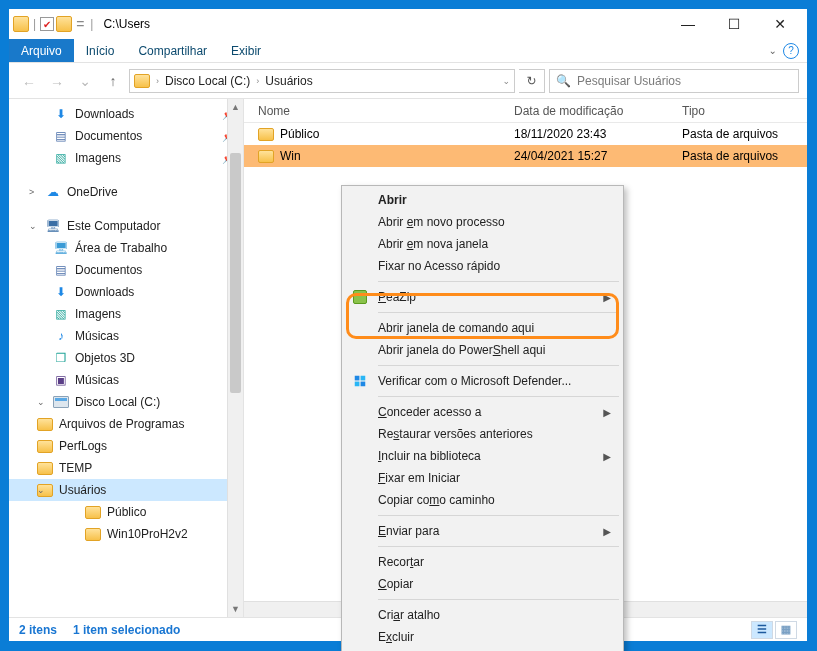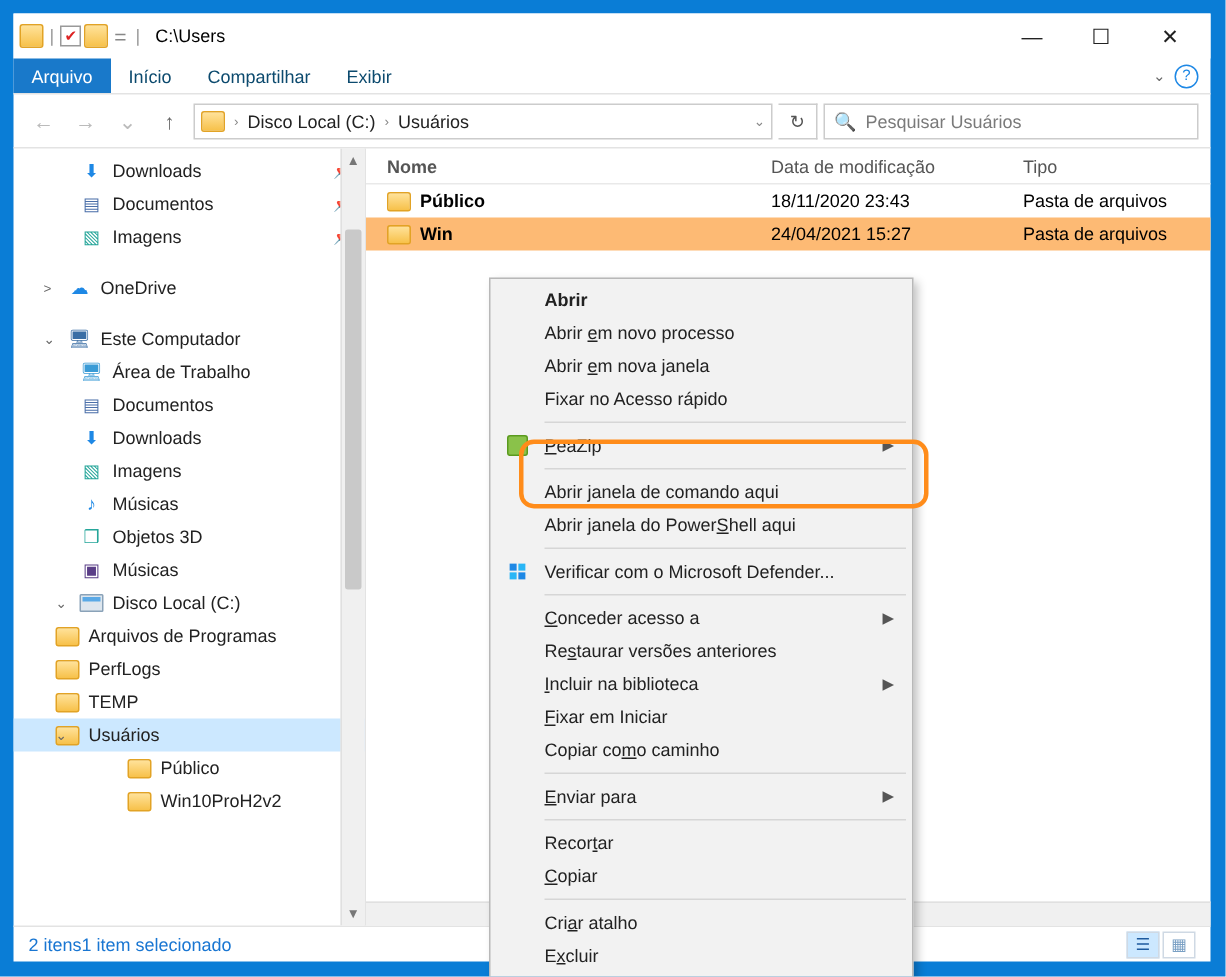--- a/index.html
+++ b/index.html
@@ -40,36 +40,36 @@
   .side-item.lvl3 { padding-left:76px;}
   .side-item.sel { background:#cce8ff; }
   .side-item .pin { margin-left:auto; color:#888; font-size:10px;}
   .ic { width:16px; height:16px; display:inline-flex; align-items:center; justify-content:center; font-size:12px;}
   .ic-folder { background:linear-gradient(#ffe29a,#f7c14a); border:1px solid #e2a325; border-radius:2px; width:16px; height:13px;}
   .ic-disk { width:16px; height:12px; background:#dde6ee; border:1px solid #8aa2b8; border-radius:1px; position:relative;}
   .ic-disk::after{content:"";position:absolute;left:1px;right:1px;top:1px;height:3px;background:#5aa9e6;}
   .content { flex:1; display:flex; flex-direction:column; position:relative; }
   .colhead { display:flex; height:24px; border-bottom:1px solid #e9e9e9; align-items:center; color:#555; font-size:12px; padding-left:8px;}
   .colhead .col { padding:0 6px; }
-  .col-name{width:256px;font-weight:bold;} .col-date{width:168px;} .col-type{flex:1;}
+  .col-name{width:256px;} .col-date{width:168px;} .col-type{flex:1;}
   .row { display:flex; align-items:center; height:22px; padding-left:8px;}
   .row.sel{ background:#fdba74;}
   .row .cell{ padding:0 6px; display:flex; align-items:center; gap:6px;}
-  .statusbar { height:24px; border-top:1px solid #e3e3e3; display:flex; align-items:center; padding:0 10px; color:#1976d2;}
+  .statusbar { height:24px; border-top:1px solid #e3e3e3; display:flex; align-items:center; padding:0 10px; gap:16px; color:#1976d2;font-weight:bold;}
   .statusbar .viewbtns{ margin-left:auto; display:flex; gap:2px;}
   .vbtn{ width:22px;height:18px;border:1px solid #cfd9e4; display:flex;align-items:center;justify-content:center;color:#7aa0c4;font-size:11px;}
   .vbtn.active{ background:#cce8ff; color:#1e5a9e; }
   .scrollbar-v{ position:absolute; right:0; top:0; bottom:0; width:16px; background:#f0f0f0; border-left:1px solid #e0e0e0;}
   .scrollbar-v .thumb{ position:absolute; left:2px; right:2px; top:54px; height:240px; background:#c9c9c9; border-radius:2px;}
   .scrollbar-v .arr{ position:absolute; left:0;right:0; height:16px; display:flex;align-items:center;justify-content:center;color:#777;font-size:9px;}
   .scrollbar-v .up{top:0;} .scrollbar-v .dn{bottom:0;}
   .scrollbar-h{ position:absolute; left:0; right:0; bottom:0; height:16px; background:#f0f0f0; border-top:1px solid #e0e0e0;}
 
   
-  .ctxmenu { position:absolute; left:326px; top:185px; width:283px; background:#f2f2f2; border:1px solid #b8b8b8; box-shadow:3px 3px 6px rgba(0,0,0,0.25); padding:3px 2px; }
+  .ctxmenu { position:absolute; left:341px; top:185px; width:283px; background:#f2f2f2; border:1px solid #b8b8b8; box-shadow:3px 3px 6px rgba(0,0,0,0.25); padding:3px 2px; }
   .ctx-item { display:flex; align-items:center; height:22px; padding:0 28px 0 34px; color:#222; position:relative;}
   .ctx-item.bold{ font-weight:600;}
   .ctx-item .sub { position:absolute; right:10px; font-size:10px; color:#555;}
   .ctx-item .ic-left{ position:absolute; left:8px; width:16px; height:16px; display:flex; align-items:center; justify-content:center;}
   .ctx-sep { height:1px; background:#d6d6d6; margin:4px 2px 4px 34px;}
   .underline-char { text-decoration: underline; }
   .highlight-ring{ position:absolute; left:346px; top:293px; width:273px; height:46px; border:3px solid #ff8c1a; border-radius:10px; pointer-events:none;}
   .green-box{width:14px;height:14px;background:#8ac24a;border:1px solid #5a9a1e;border-radius:2px;}
   .blue-shield{width:14px;height:14px;display:flex;align-items:center;justify-content:center;}
   .blue-shield svg{width:14px;height:14px;}

